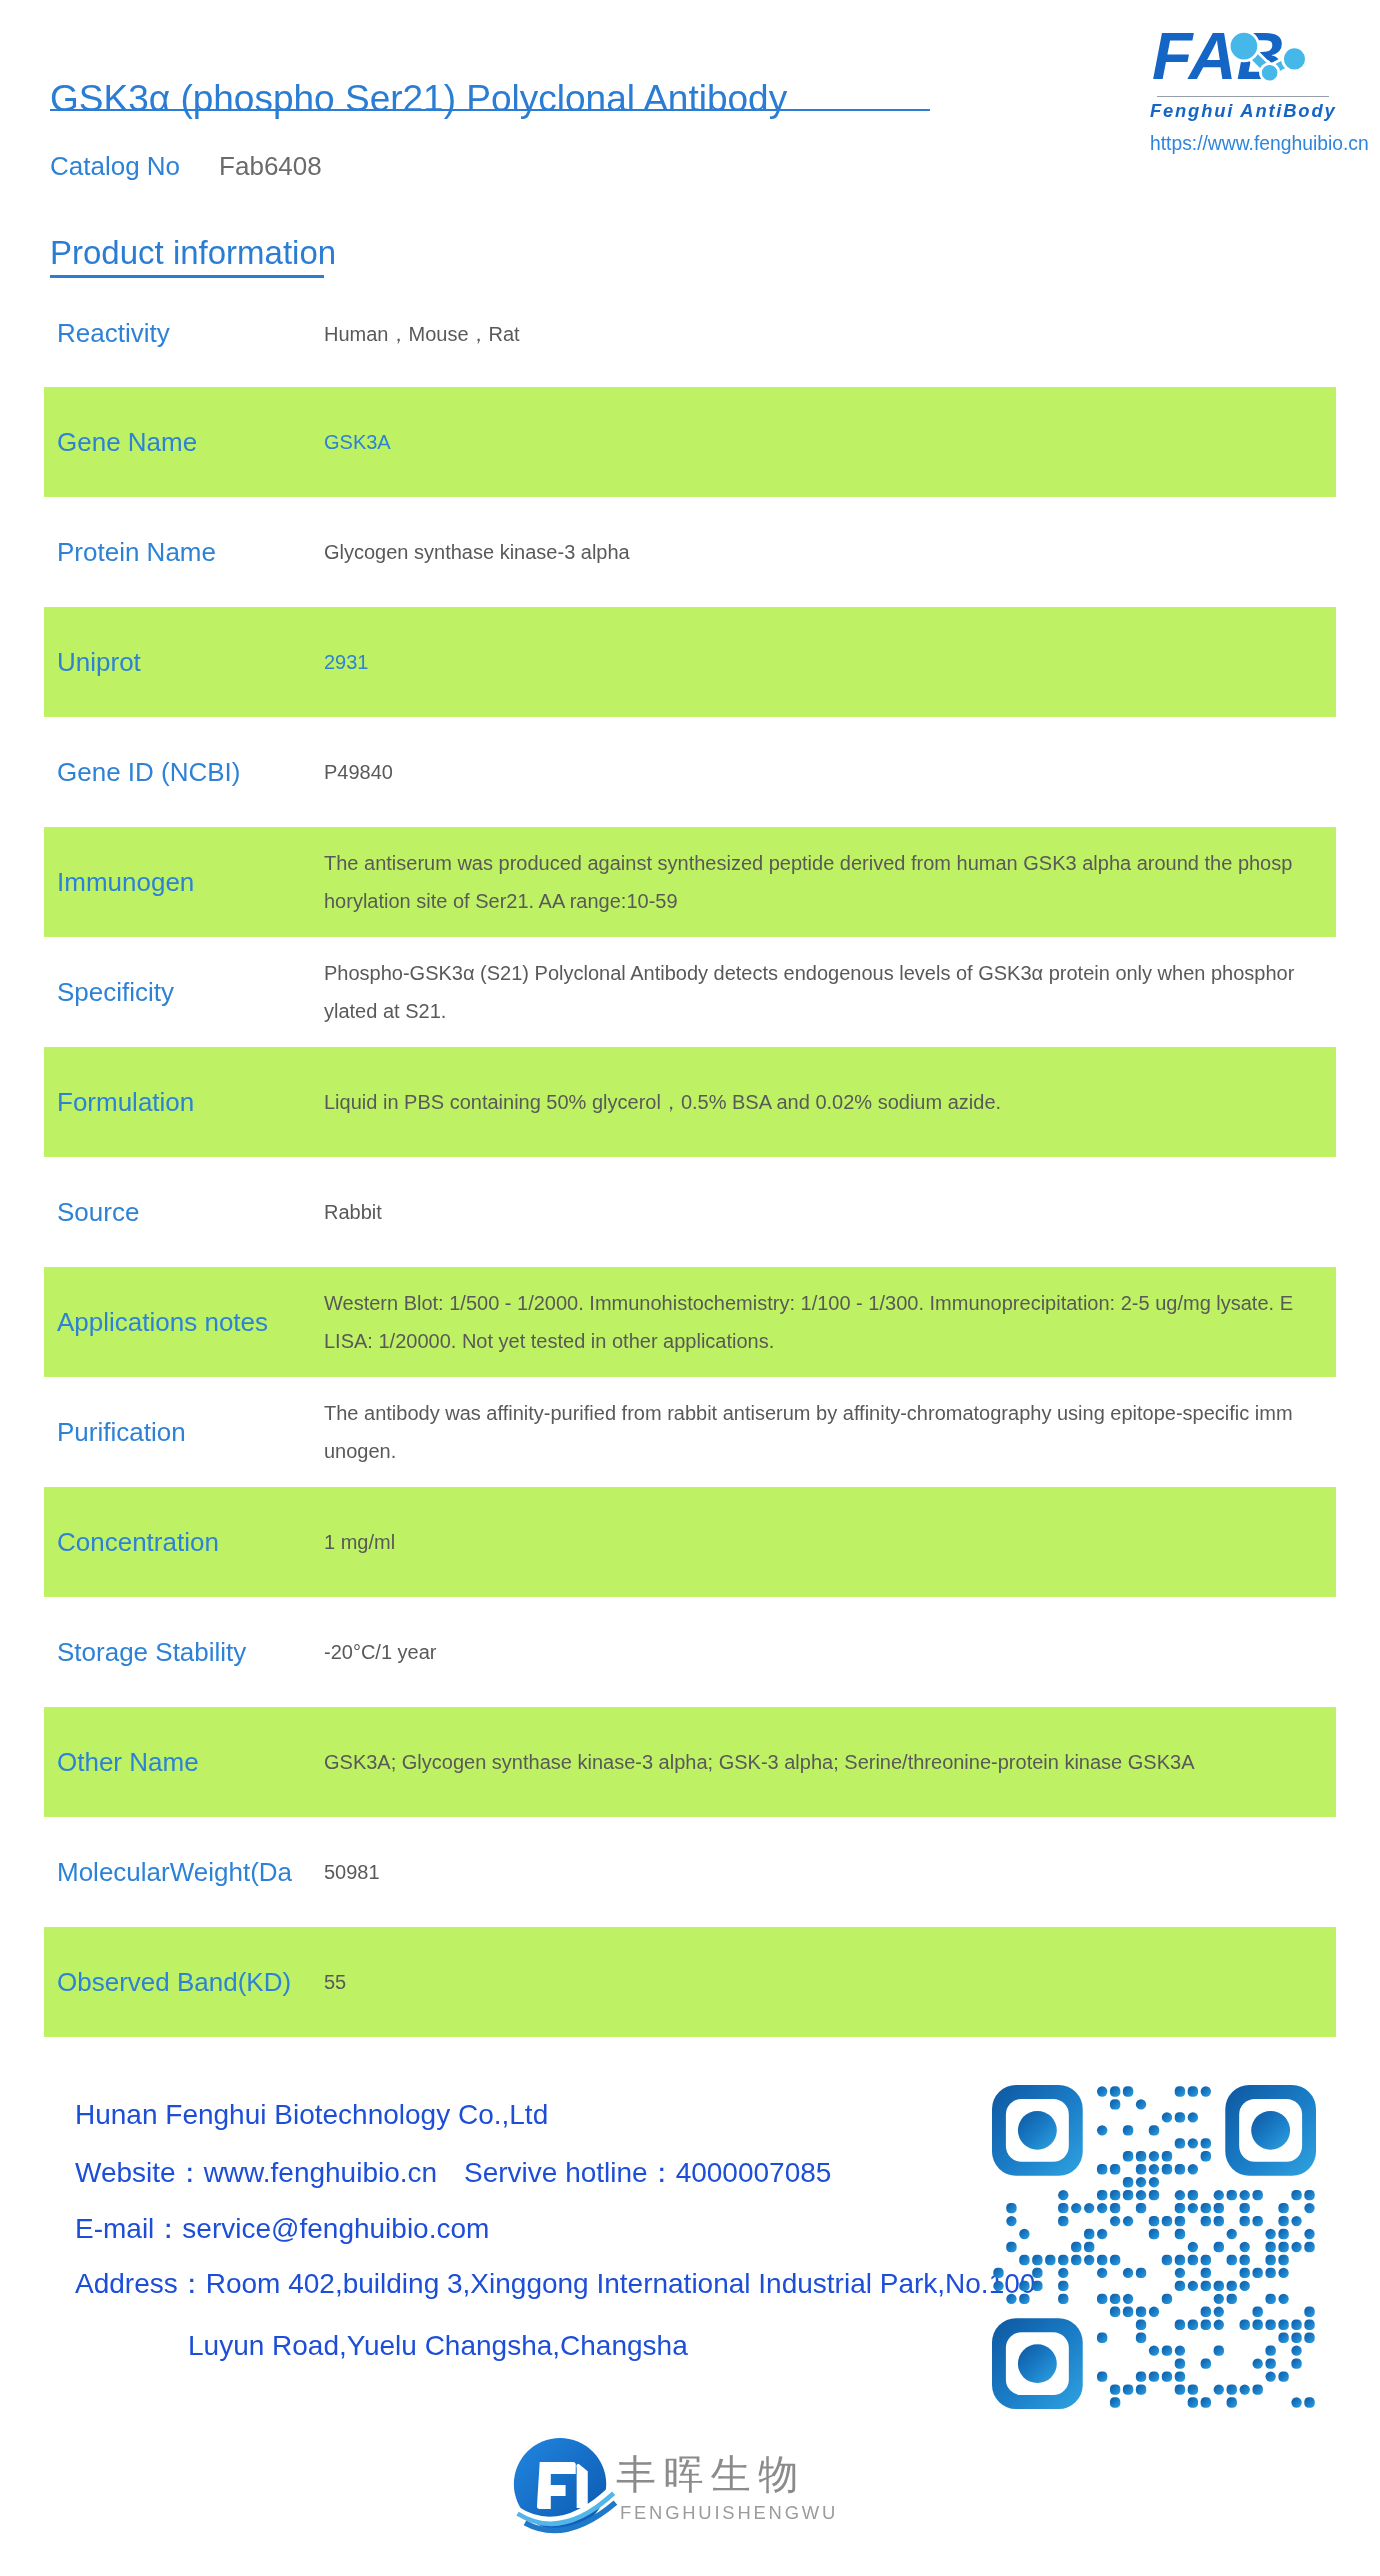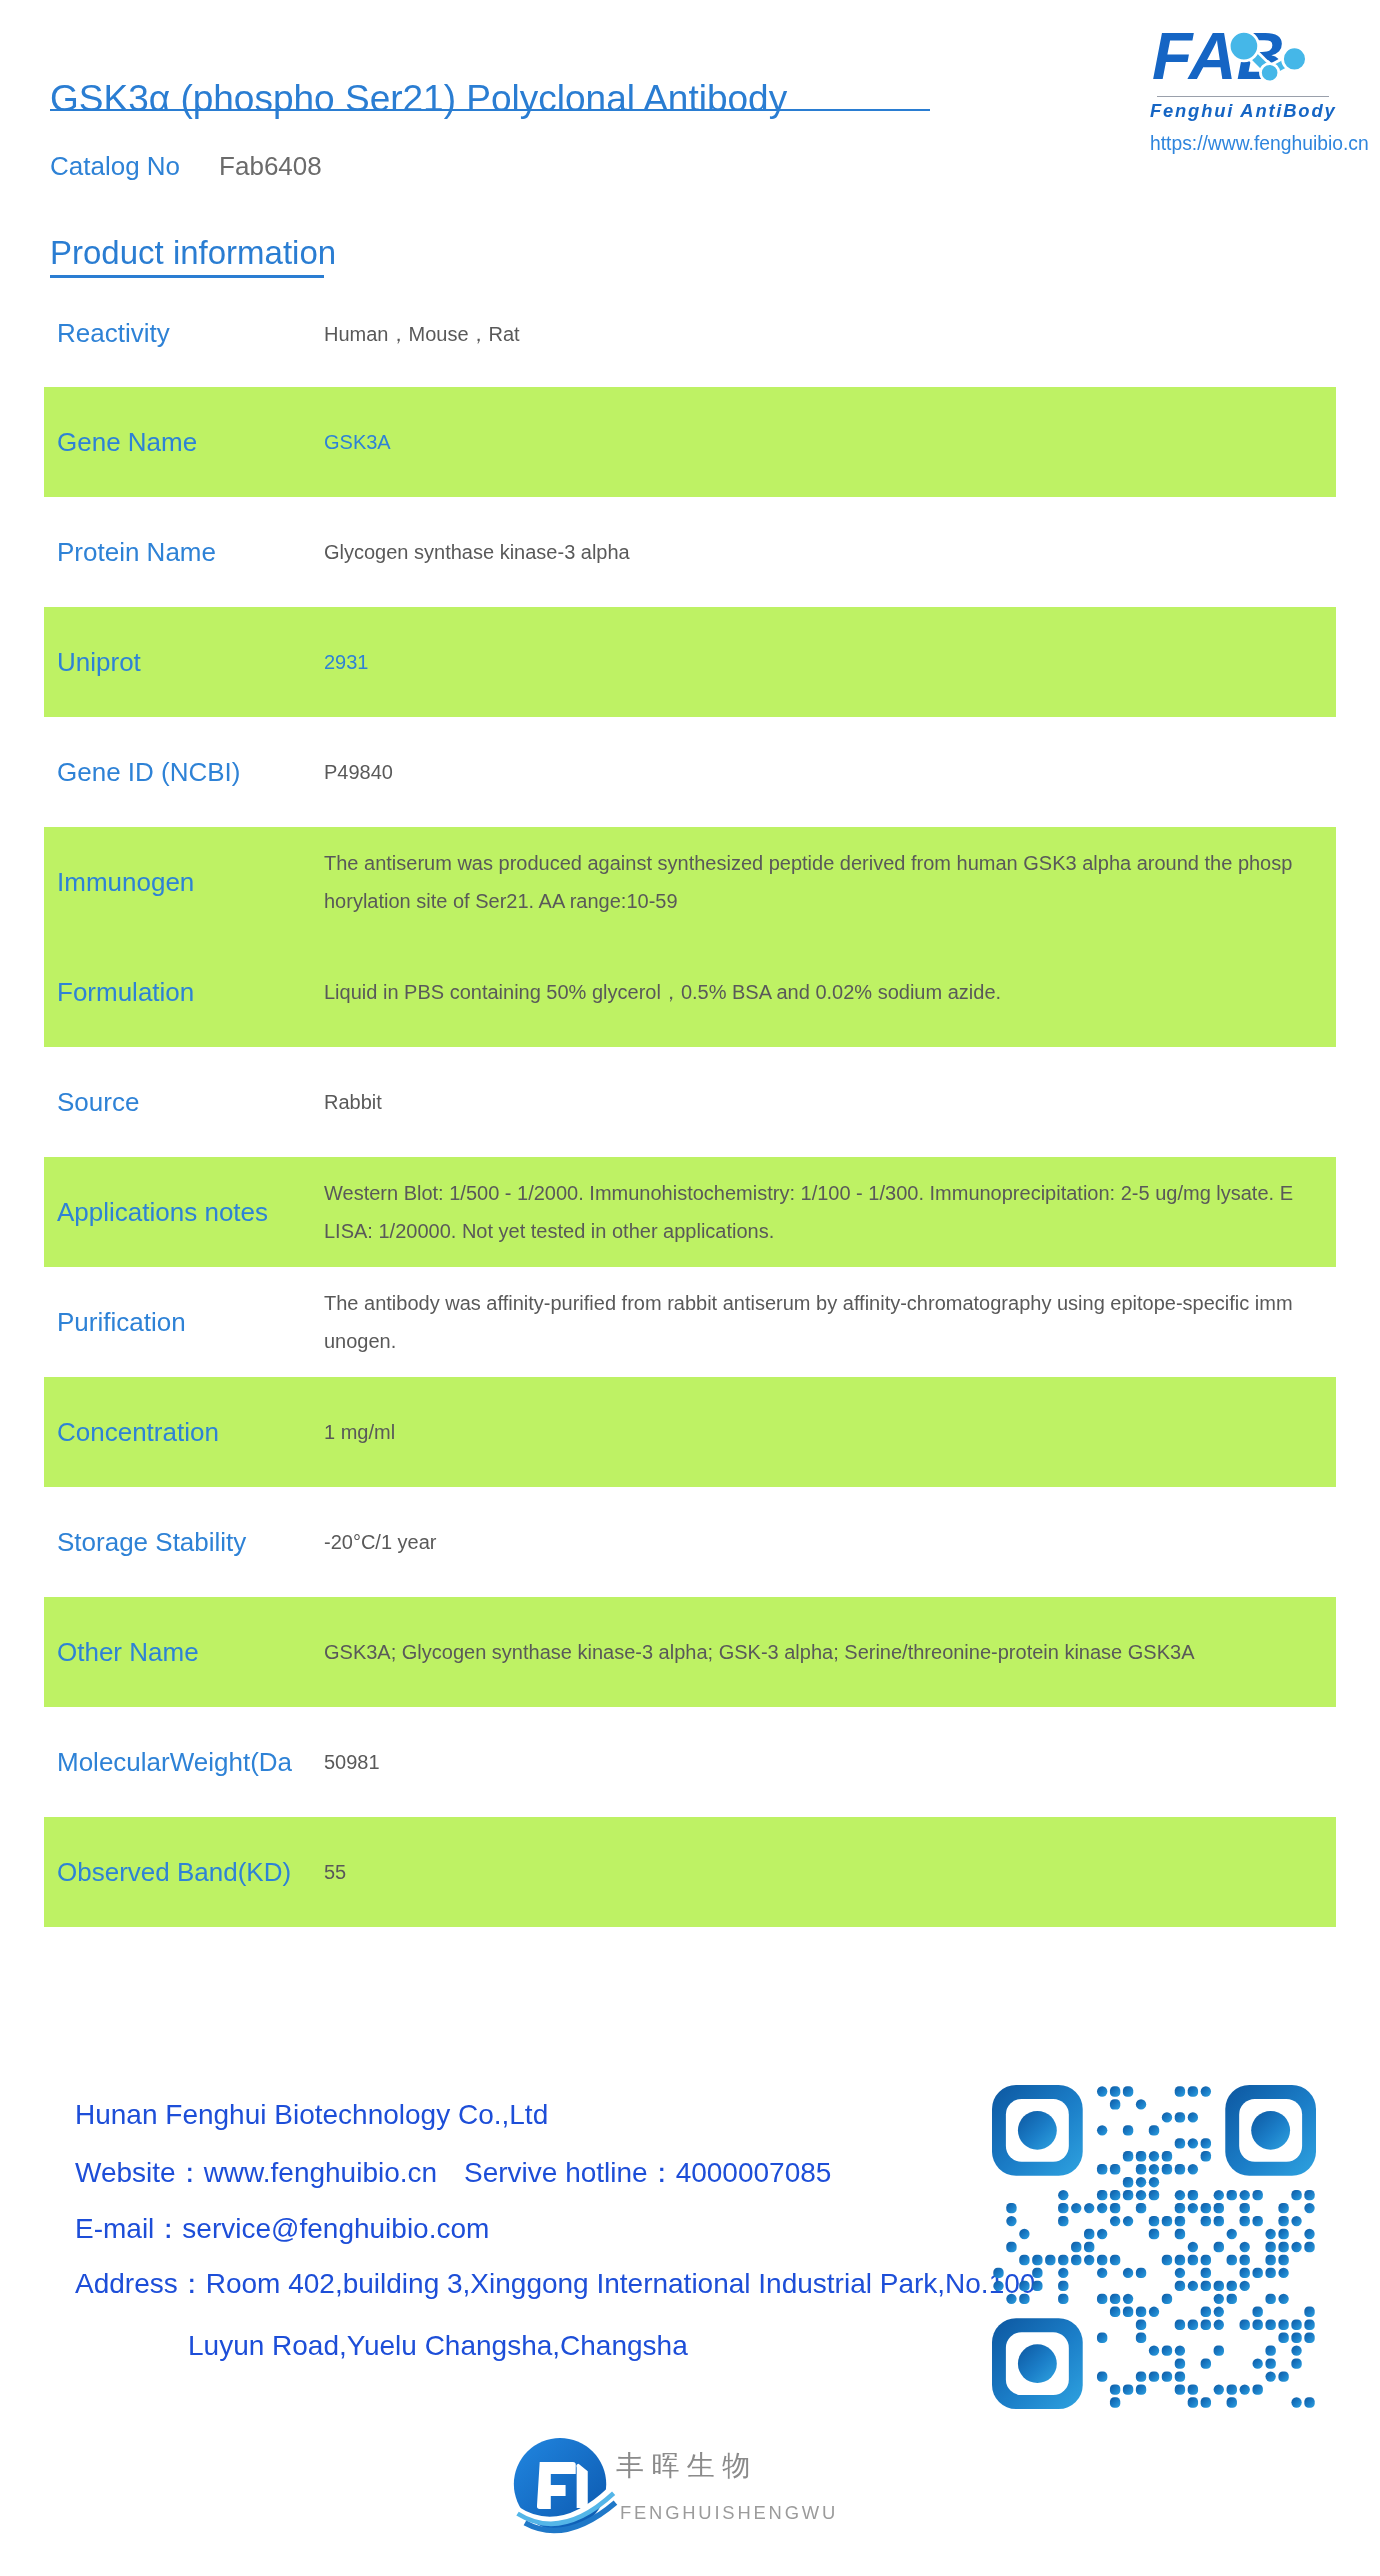--- a/index.html
+++ b/index.html
@@ -36,21 +36,21 @@
   .val{flex:1;padding-right:39px;font-size:20px;color:#595959;line-height:38px;word-break:break-all;}
   .val.link{color:#2e82d6;}
 
   
   .f{position:absolute;font-size:28px;color:#1d4ed8;white-space:nowrap;}
   .f .hot{position:absolute;left:389px;top:0;}
 
   
   .qr{left:992px;top:2085px;}
   .brand-icon{left:512px;top:2436px;}
-  .brand-cn{left:616px;top:2447px;font-size:28px;color:#8b8b8b;letter-spacing:7.4px;white-space:nowrap;}
+  .brand-cn{left:616px;top:2447px;font-size:40px;color:#8b8b8b;letter-spacing:7.4px;white-space:nowrap;}
   .brand-en{left:620px;top:2502px;font-size:18.4px;color:#9b9b9b;letter-spacing:2.8px;white-space:nowrap;}
 </style>
 </head>
 <body>
 
 <h1 class="abs title">GSK3α (phospho Ser21) Polyclonal Antibody</h1>
 <div class="abs title-rule"></div>
 
 <div class="abs logo">
   <svg width="186" height="68" viewBox="0 0 202 74">
@@ -92,20 +92,24 @@
       <div class="lab">Uniprot</div>
       <div class="val link">2931</div>
     </div>
     <div class="row">
       <div class="lab">Gene ID (NCBI)</div>
       <div class="val">P49840</div>
     </div>
     <div class="row alt">
       <div class="lab">Immunogen</div>
       <div class="val">The antiserum was produced against synthesized peptide derived from human GSK3 alpha around the phosphorylation site of Ser21. AA range:10-59</div>
+    </div>
+    <div class="row">
+      <div class="lab">Specificity</div>
+      <div class="val">Phospho-GSK3α (S21) Polyclonal Antibody detects endogenous levels of GSK3α protein only when phosphorylated at S21.</div>
     </div>
     <div class="row alt">
       <div class="lab">Formulation</div>
       <div class="val">Liquid in PBS containing 50% glycerol，0.5% BSA and 0.02% sodium azide.</div>
     </div>
     <div class="row">
       <div class="lab">Source</div>
       <div class="val">Rabbit</div>
     </div>
     <div class="row alt">

